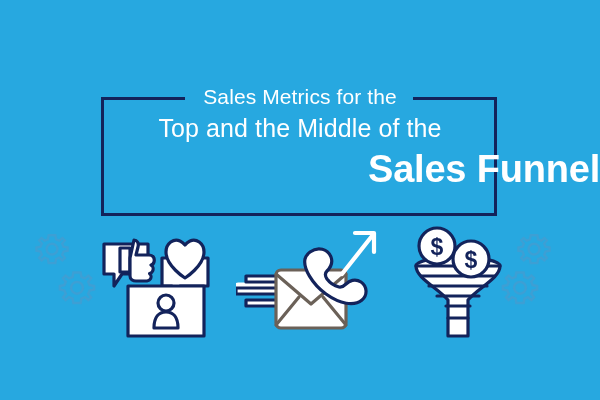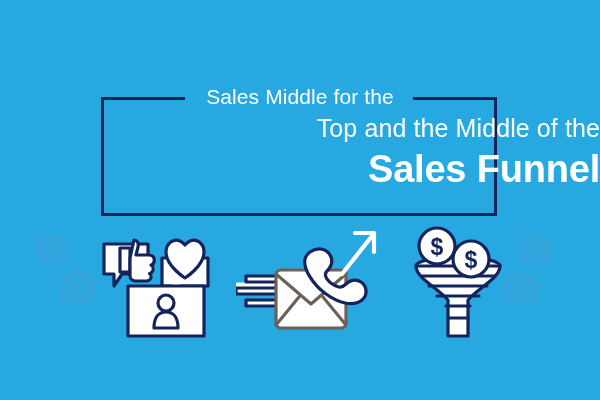--- a/index.html
+++ b/index.html
@@ -69,21 +69,20 @@
     font-size: 21px;
     font-weight: 400;
     line-height: 29px;
     letter-spacing: 0.1px;
   }
   .line-2 {
     font-size: 25px;
     font-weight: 400;
     line-height: 35px;
     letter-spacing: 0.1px;
-    text-align: right;
   }
   .line-3 {
     font-size: 38px;
     font-weight: 700;
     line-height: 46px;
     letter-spacing: -0.2px;
     text-align: right;
   }
 
   
@@ -161,21 +160,21 @@
 
   <div id="frame">
     <div class="edge edge-left"></div>
     <div class="edge edge-right"></div>
     <div class="edge edge-bottom"></div>
     <div class="edge edge-top-l"></div>
     <div class="edge edge-top-r"></div>
   </div>
 
   <div id="headline">
-    <div class="line-1">Sales Middle for the</div>
+    <div class="line-1">Sales Metrics for the</div>
     <div class="line-2">Top and the Middle of the</div>
     <div class="line-3">Sales Funnel</div>
   </div>
 
   <div id="icon-row">
 
     <div class="icon-group" id="group-social">
       <svg width="130" height="118" viewBox="0 0 130 118">
         <g stroke="#13235b" stroke-width="3.2" stroke-linejoin="round" stroke-linecap="round">
 

